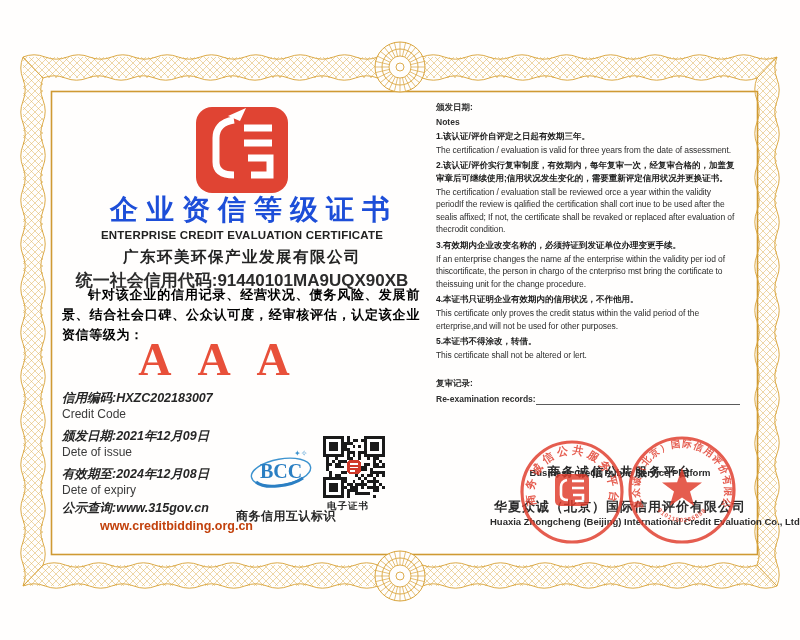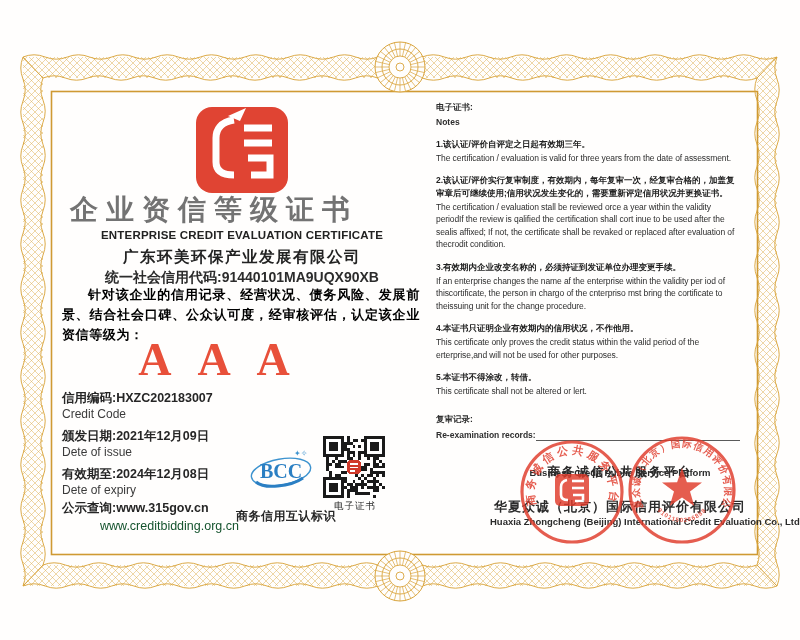--- a/index.html
+++ b/index.html
@@ -1,48 +1,48 @@
 <!DOCTYPE html>
 <html><head>
 <meta charset="utf-8">
 <style>
   html,body{margin:0;padding:0;background:#ffffff;}
   .page{position:relative;width:800px;height:640px;background:#fffefd;overflow:hidden;
         font-family:"Liberation Sans","DejaVu Sans",sans-serif;color:#303030;}
   .abs{position:absolute;}
   svg{display:block;}
   
-  .title-cn{left:62px;top:191px;width:368px;
+  .title-cn{left:62px;top:191px;width:368px;text-align:center;
             font-family:"Liberation Serif","DejaVu Serif",serif;
-            font-size:28px;font-weight:700;letter-spacing:8px;padding-left:8px;color:#737373;}
+            font-size:28px;font-weight:700;letter-spacing:8px;padding-left:8px;color:#1d4ed8;}
   .title-en{left:62px;top:229px;width:360px;text-align:center;font-size:11.5px;font-weight:600;
             letter-spacing:.2px;color:#222;}
   .company{left:62px;top:247px;width:360px;text-align:center;font-size:15.5px;font-weight:700;
            letter-spacing:1.5px;color:#222;}
-  .uscc{left:62px;top:269px;width:360px;text-align:center;font-size:14px;font-weight:700;color:#2c2c2c;}
+  .uscc{left:62px;top:269px;width:360px;text-align:center;font-size:17px;font-weight:700;color:#2c2c2c;}
   .statement{left:62px;top:285px;width:358px;font-size:13px;font-weight:600;line-height:20px;
              letter-spacing:.6px;text-align:justify;text-indent:2em;color:#000000;}
   .rating{left:62px;top:337px;width:330px;text-align:center;
           font-family:Liberation Serif, serif;
           font-size:46px;font-weight:700;letter-spacing:26px;color:#e8503a;line-height:1;}
-  .field-cn{font-size:12.5px;font-weight:700;color:#262626;}
+  .field-cn{font-size:12.5px;font-weight:700;color:#262626;font-style:italic;}
   .field-en{font-size:12px;font-weight:400;color:#3b3b3b;margin-top:0;}
   .f-credit{left:62px;top:390px;}
   .f-issue{left:62px;top:428px;}
   .f-expiry{left:62px;top:466px;}
   .f-query{left:62px;top:500px;}
-  .f-url2{left:100px;top:519px;font-size:12.5px;font-weight:400;color:#14532d;}
+  .f-url2{left:100px;top:519px;font-size:12.5px;font-weight:700;color:#c2410c;}
   .bcc-label{left:236px;top:500px;width:78px;text-align:center;font-size:12px;font-weight:700;
              letter-spacing:.5px;white-space:nowrap;color:#262626;margin-top:8px;}
-  .qr-label{left:327px;top:500px;width:56px;text-align:center;font-size:9.5px;font-weight:400;
+  .qr-label{left:327px;top:500px;width:56px;text-align:left;font-size:9.5px;font-weight:700;
             letter-spacing:1px;white-space:nowrap;color:#262626;}
   
   .rcol{left:436px;top:101px;width:304px;font-size:8.5px;line-height:12.6px;color:#2e2e2e;}
   .rcol p{margin:0 0 1px 0;}
-  .rcol p.cn{font-weight:700;color:#222;margin-top:10px;}
+  .rcol p.cn{font-weight:700;color:#222;margin-top:2px;}
   .rcol p.en{font-weight:400;margin-bottom:3px;letter-spacing:-0.1px;}
   .rcol p.hd{font-weight:700;margin-bottom:2px;}
   .review{margin-top:16px;}
   .review-row{display:flex;align-items:flex-end;margin-top:3px;}
   .review-row .lbl{font-weight:700;white-space:nowrap;}
   .review-row .fill{flex:1;border-bottom:1px solid #5a5a5a;height:10px;}
   
   .cap{text-align:center;white-space:nowrap;color:#2b2b2b;}
   .cap1cn{left:500px;top:464px;width:240px;font-size:12.5px;font-weight:700;letter-spacing:2px;}
   .cap1en{left:500px;top:467px;width:240px;font-size:9.5px;font-weight:600;}
@@ -317,21 +317,21 @@
       <rect x="1" y="15" width="5" height="5" fill="#fff"></rect>
       <rect x="2" y="16" width="3" height="3" fill="#1a1a1a"></rect>
       <rect x="8.2" y="8.2" width="4.6" height="4.6" rx="0.8" fill="#d03a2a"></rect>
       <rect x="9.2" y="9.3" width="2.6" height="0.55" fill="#fff"></rect>
       <rect x="9.2" y="10.4" width="2.6" height="0.55" fill="#fff"></rect>
       <rect x="9.2" y="11.5" width="1.8" height="0.55" fill="#fff"></rect>
     </svg>
   <div class="abs z2 qr-label">电子证书</div>
 
   <div class="abs z2 rcol">
-    <p class="hd">电子证书:</p>
+    <p class="hd">颁发日期:</p>
     <p class="hd">Notes</p>
 
     <p class="cn">1.该认证/评价自评定之日起有效期三年。</p>
     <p class="en">The certification / evaluation is valid for three years from the date of assessment.</p>
     <p class="cn">2.该认证/评价实行复审制度，有效期内，每年复审一次，经复审合格的，加盖复审章后可继续使用;信用状况发生变化的，需要重新评定信用状况并更换证书。</p>
     <p class="en">The certification / evaluation stall be reviewed orce a year within the validity periodIf the review is qalified the certification shall cort inue to be used after the sealis affixed; If not, the certificate shall be revaked or replaced after evaluation of thecrodit condition.</p>
     <p class="cn">3.有效期内企业改变名称的，必须持证到发证单位办理变更手续。</p>
     <p class="en">If an enterprise changes the name af the enterprise within the validity per iod of thiscortificate, the person in chargo of the cnterpriso mst bring the cortificate to theissuing unit for the change procedure.</p>
     <p class="cn">4.本证书只证明企业有效期内的信用状况，不作他用。</p>
     <p class="en">This certificate only proves the credit status within the valid period of the erterprise,and will not be used for other purposes.</p>

